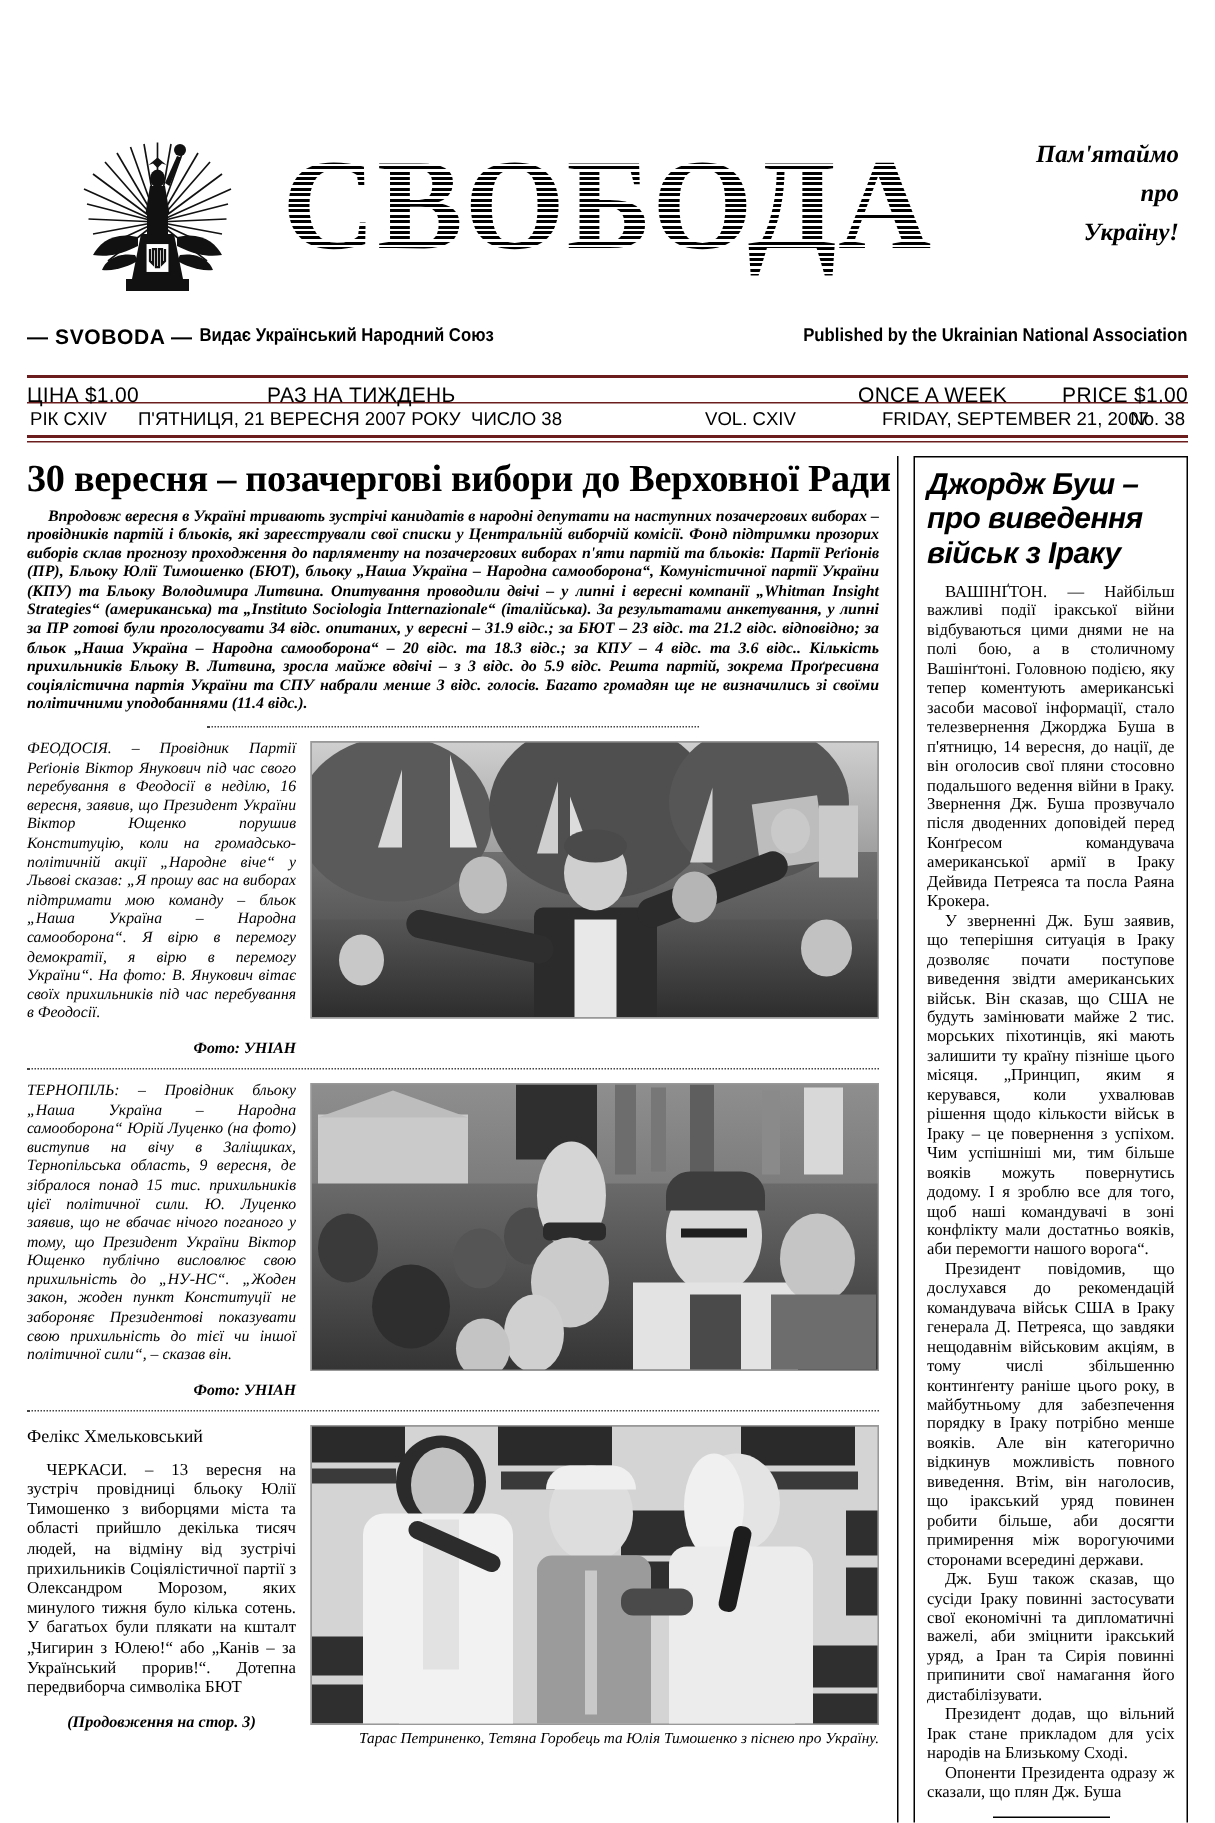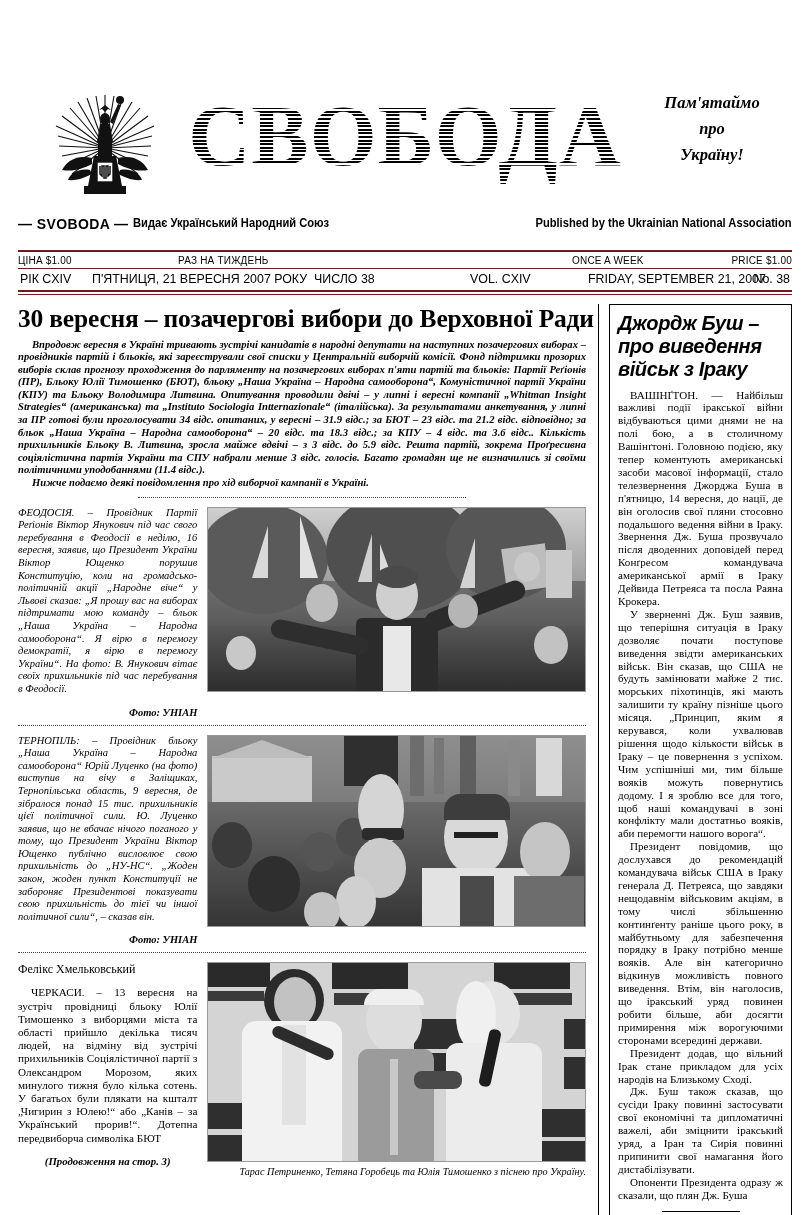--- a/index.html
+++ b/index.html
@@ -52,21 +52,21 @@
     background-clip: text;
     color: transparent;
     -webkit-text-fill-color: transparent;
     display: inline-block;
     padding: 0 6px;
   }
   .remember-box {
     position: absolute;
     right: 6px; top: 8px;
     width: 148px;
-    text-align: center;
+    text-align: right;
     font-family: "Liberation Serif", serif;
     font-style: italic;
     font-weight: bold;
     font-size: 16.5px;
     line-height: 26px;
   }
 
   
   .submast {
     position: relative;
@@ -83,21 +83,21 @@
   
   .rule-thick { border-top: 2.2px solid #6b1c1c; margin-top: 12px; }
   .rule-thin  { border-top: 1px solid #6b1c1c; }
   .rule-dbl   { border-top: 2.6px solid #6b1c1c; margin-bottom: 1.5px;}
   .rule-dbl2  { border-top: 1.1px solid #6b1c1c; }
 
   .infoline {
     position: relative;
     height: 16px;
     font-family: "Liberation Sans", sans-serif;
-    font-size: 10px;
+    font-size: 14px;
     letter-spacing: .2px;
     padding-top: 3px;
   }
   .infoline2 {
     position: relative;
     height: 21px;
     font-family: "Liberation Sans", sans-serif;
     font-size: 12.4px;
     padding-top: 3px;
   }
@@ -347,21 +347,20 @@
   <div class="rule-dbl2"></div>
 
   <div class="content">
 
     <div class="col-left">
 
       <h1 class="lead-head">30 вересня – позачергові вибори до Верховної Ради</h1>
 
       <div class="lead-body">
         <p>Впродовж вересня в Україні тривають зустрічі канидатів в народні депутати на наступних позачергових виборах – провідників партій і бльоків, які зареєстрували свої списки у Центральній виборчій комісії. Фонд підтримки прозорих виборів склав прогнозу проходження до парляменту на позачергових виборах п'яти партій та бльоків: Партії Реґіонів (ПР), Бльоку Юлії Тимошенко (БЮТ), бльоку „Наша Україна – Народна самооборона“, Комуністичної партії України (КПУ) та Бльоку Володимира Литвина. Опитування проводили двічі – у липні і вересні компанії „Whitman Insight Strategies“ (американська) та „Instituto Sociologia Intternazionale“ (італійська).  За результатами анкетування, у липні за ПР готові були проголосувати 34 відс. опитаних, у вересні – 31.9 відс.; за БЮТ – 23 відс. та 21.2 відс. відповідно; за бльок „Наша Україна – Народна самооборона“ – 20 відс. та 18.3 відс.; за КПУ – 4 відс. та 3.6 відс.. Кількість прихильників Бльоку В. Литвина, зросла майже вдвічі – з 3 відс. до 5.9 відс. Решта партій, зокрема Проґресивна соціялістична партія України та СПУ набрали менше 3 відс. голосів. Багато громадян ще не визначились зі своїми політичними уподобаннями (11.4 відс.).</p>
-        <p>Нижче подаємо деякі повідомлення про хід виборчої кампанії в Україні.</p>
       </div>
 
       <div class="dotrule" style="margin-left:120px;margin-right:120px;"></div>
 
       <div class="region">
         <div class="txtcol">
           <p class="itm-body">ФЕОДОСІЯ. – Провідник Партії Реґіонів Віктор Янукович під час свого перебування в Феодосії в неділю, 16 вересня, заявив, що Президент України Віктор Ющенко порушив Конституцію, коли на громадсько-політичній акції „Народне віче“ у Львові сказав: „Я прошу вас на виборах підтримати мою команду – бльок „Наша Україна – Народна самооборона“. Я вірю в перемогу демократії, я вірю в перемогу України“. На фото: В. Янукович вітає своїх прихильників під час перебування в Феодосії.</p>
           <div class="credit">Фото: УНІАН</div>
         </div>
         <div class="photocol">
@@ -498,22 +497,22 @@
 
     </div>
 
     <div class="col-right">
       <div class="rbox">
         <h2 class="rhead">Джордж Буш – про виведення військ з Іраку</h2>
         <div class="rbody">
           <p>ВАШІНҐТОН. — Найбільш важливі події іракської війни відбуваються цими днями не на полі бою, а в столичному Вашінґтоні. Головною подією, яку тепер коментують американські засоби масової інформації, стало телезвернення Джорджа Буша в п'ятницю, 14 вересня, до нації, де він оголосив свої пляни стосовно подальшого ведення війни в Іраку. Звернення Дж. Буша прозвучало після дводенних доповідей перед Конґресом командувача американської армії в Іраку Дейвида Петреяса та посла Раяна Крокера.</p>
           <p>У зверненні Дж. Буш заявив, що теперішня ситуація в Іраку дозволяє почати поступове виведення звідти американських військ. Він сказав, що США не будуть замінювати майже 2 тис. морських піхотинців, які мають залишити ту країну пізніше цього місяця. „Принцип, яким я керувався, коли ухвалював рішення щодо кількости військ в Іраку – це повернення з успіхом. Чим успішніші ми, тим більше вояків можуть повернутись додому. І я зроблю все для того, щоб наші командувачі в зоні конфлікту мали достатньо вояків, аби перемогти нашого ворога“.</p>
           <p>Президент повідомив, що дослухався до рекомендацій командувача військ США в Іраку генерала Д. Петреяса, що завдяки нещодавнім військовим акціям, в тому числі збільшенню континґенту раніше цього року, в майбутньому для забезпечення порядку в Іраку потрібно менше вояків. Але він категорично відкинув можливість повного виведення. Втім, він наголосив, що іракський уряд повинен робити більше, аби досягти примирення між ворогуючими сторонами всередині держави.</p>
+          <p>Дж. Буш також сказав, що сусіди Іраку повинні застосувати свої економічні та дипломатичні важелі, аби зміцнити іракський уряд, а Іран та Сирія повинні припинити свої намагання його дистабілізувати.</p>
           <p>Президент додав, що вільний Ірак стане прикладом для усіх народів на Близькому Сході.</p>
-          <p>Дж. Буш також сказав, що сусіди Іраку повинні застосувати свої економічні та дипломатичні важелі, аби зміцнити іракський уряд, а Іран та Сирія повинні припинити свої намагання його дистабілізувати.</p>
           <p>Опоненти Президента одразу ж сказали, що плян Дж. Буша</p>
         </div>
         <div class="jump-rule"></div>
 
       </div>
     </div>
 
   </div>
 </div>
 

